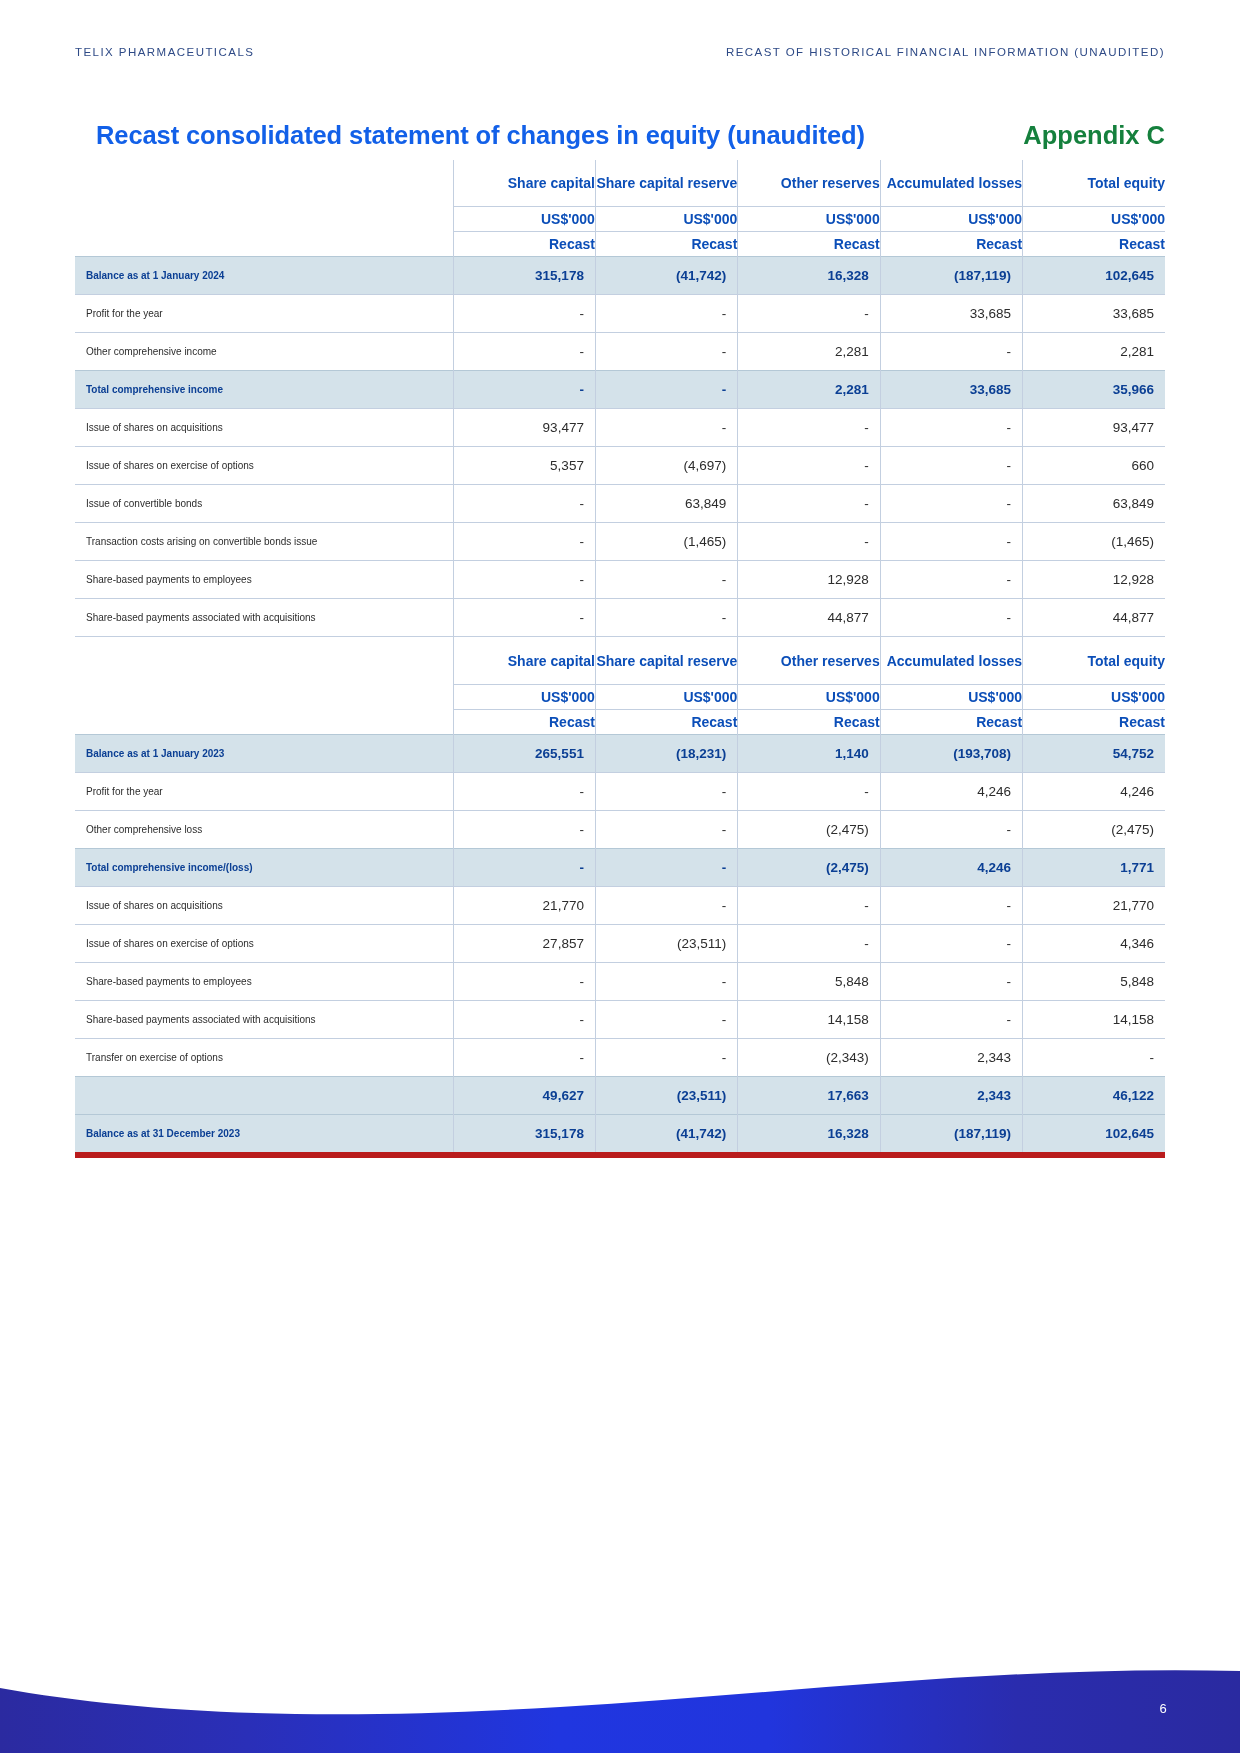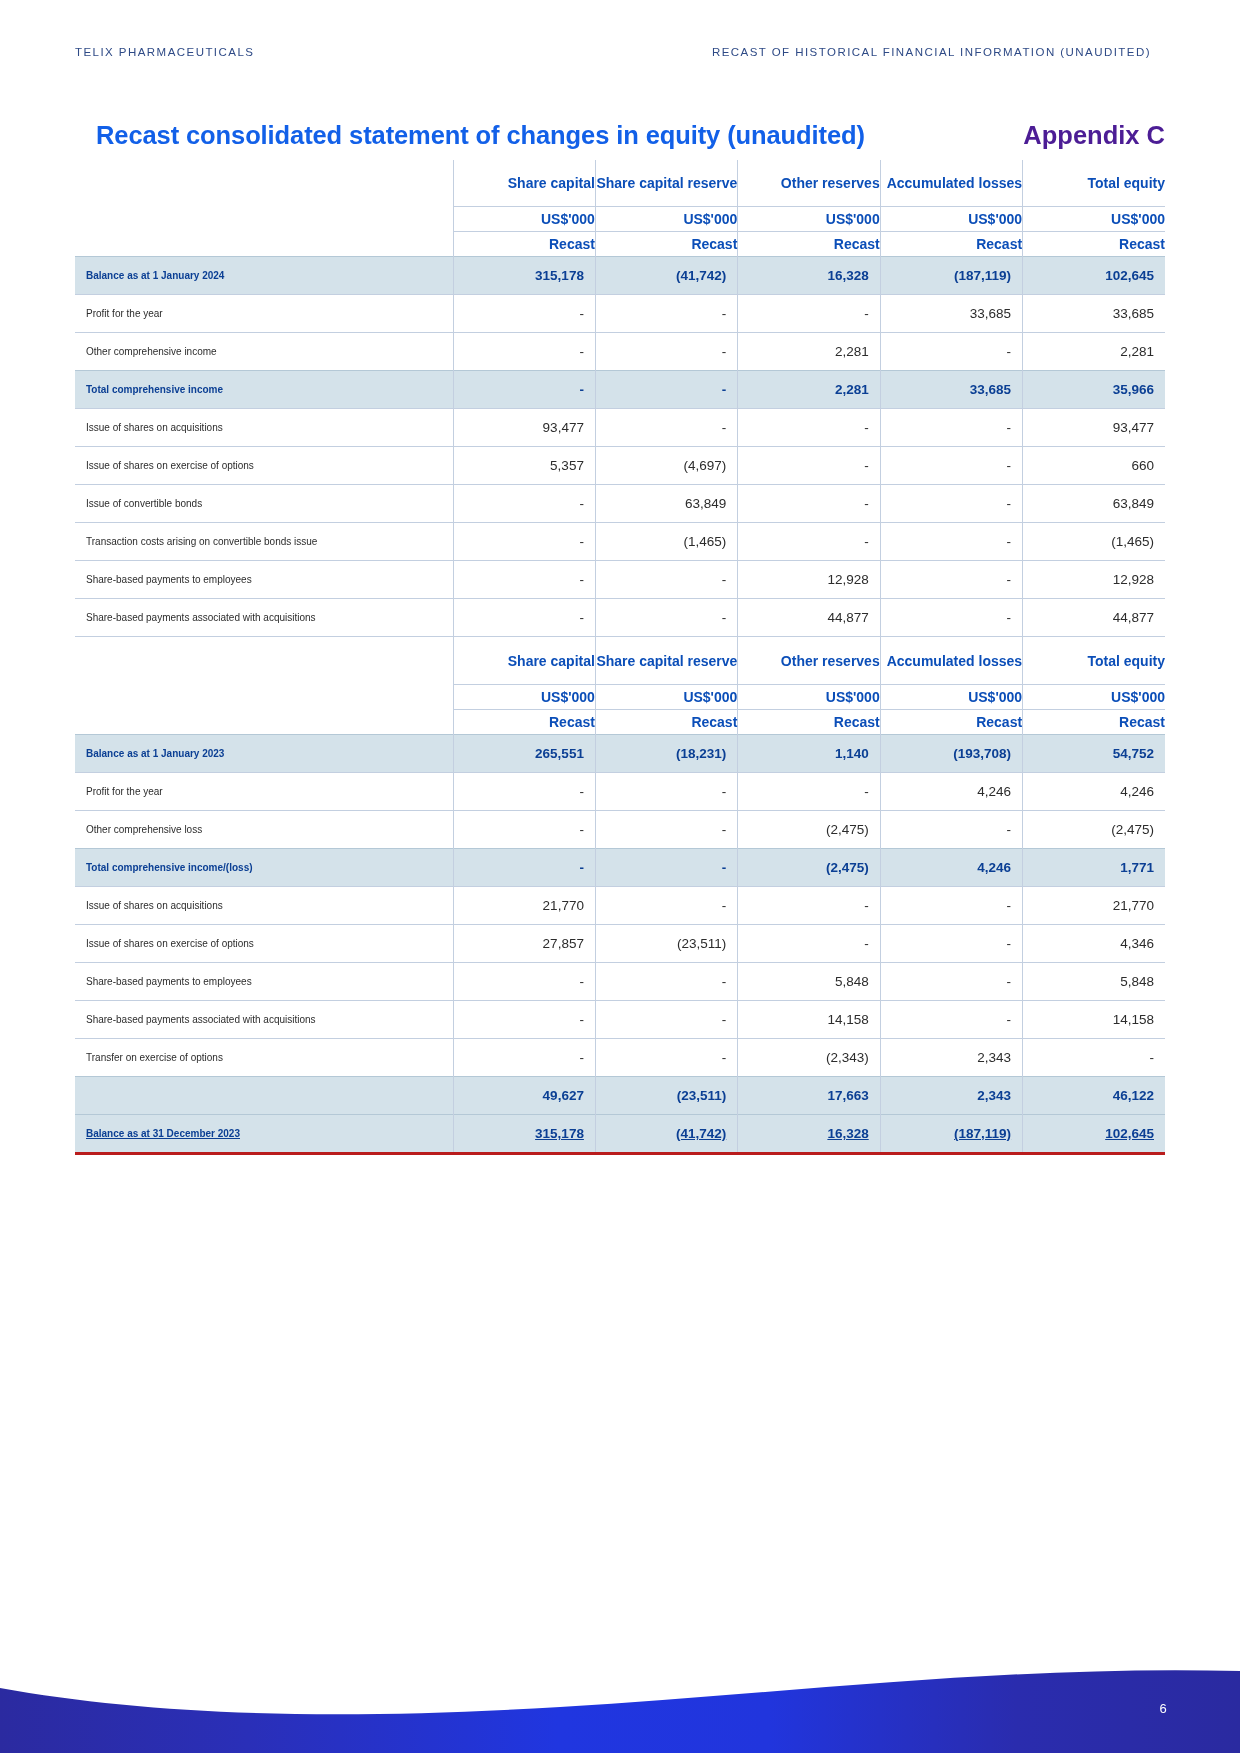--- a/index.html
+++ b/index.html
@@ -15,21 +15,21 @@
     overflow: hidden;
     font-family: "Liberation Sans", sans-serif;
     color: #1f3a63;
   }
 
   
   .page-header {
     position: absolute;
     top: 46px;
     left: 75px;
-    right: 89px;
+    right: 75px;
     display: flex;
     justify-content: space-between;
     align-items: baseline;
   }
   .page-header .hdr-text {
     font-size: 11.5px;
     letter-spacing: 1.45px;
     color: #2e4a86;
     font-weight: 400;
     white-space: nowrap;
@@ -49,21 +49,21 @@
     font-size: 25.5px;
     font-weight: bold;
     color: #1260e8;
     letter-spacing: -0.1px;
     white-space: nowrap;
     margin-left: 21px;
   }
   .appendix-label {
     font-size: 25.5px;
     font-weight: bold;
-    color: #4c1d95;
+    color: #15803d;
     white-space: nowrap;
   }
 
   
   .equity-table {
     position: absolute;
     left: 75px;
     width: 1090px;
     border-collapse: collapse;
     table-layout: fixed;
@@ -132,21 +132,21 @@
   tr.row-shaded td {
     background: #d4e2ea;
     color: #0b3f94 !important;
     font-weight: bold;
     border-top: 1px solid #b4c8d6;
   }
   tr.row-shaded td.label-cell { color: #0b3f94 !important; }
   tr.row-shaded td.num-cell   { color: #0b3f94 !important; }
 
   tr.row-last-shaded td { border-bottom: 1px solid #b4c8d6; }
-  tr.row-final td { border-bottom: 3px solid #b91c1c; text-decoration: underline; }
+  tr.row-final td { border-bottom: 6px solid #b91c1c; }
 
   
   .footer-wave {
     position: absolute;
     left: 0;
     bottom: 0;
     width: 1240px;
     height: 150px;
     pointer-events: none;
   }

